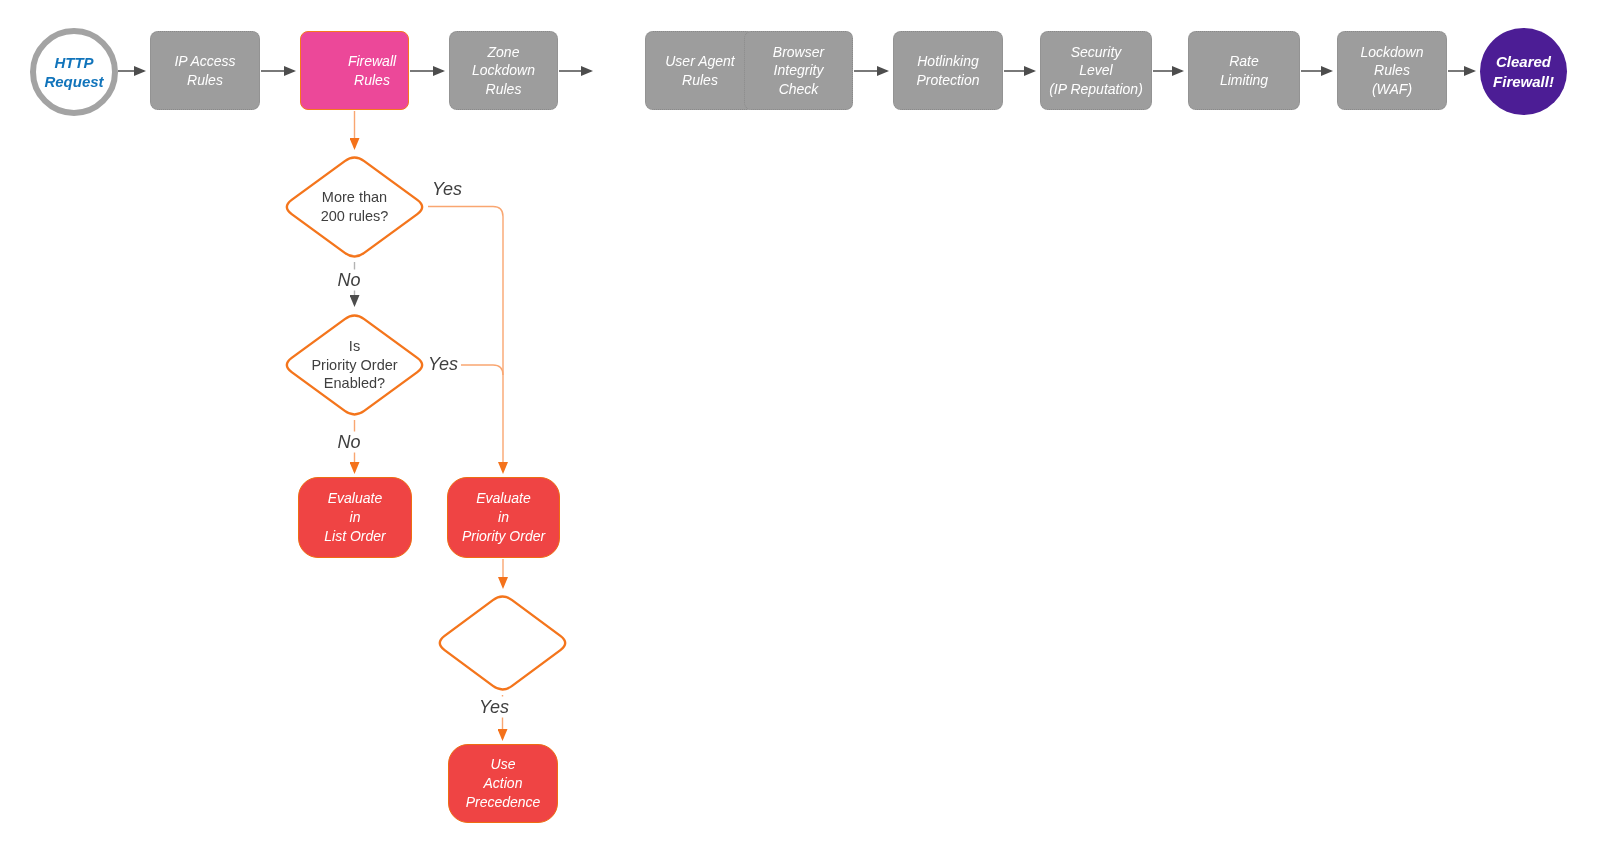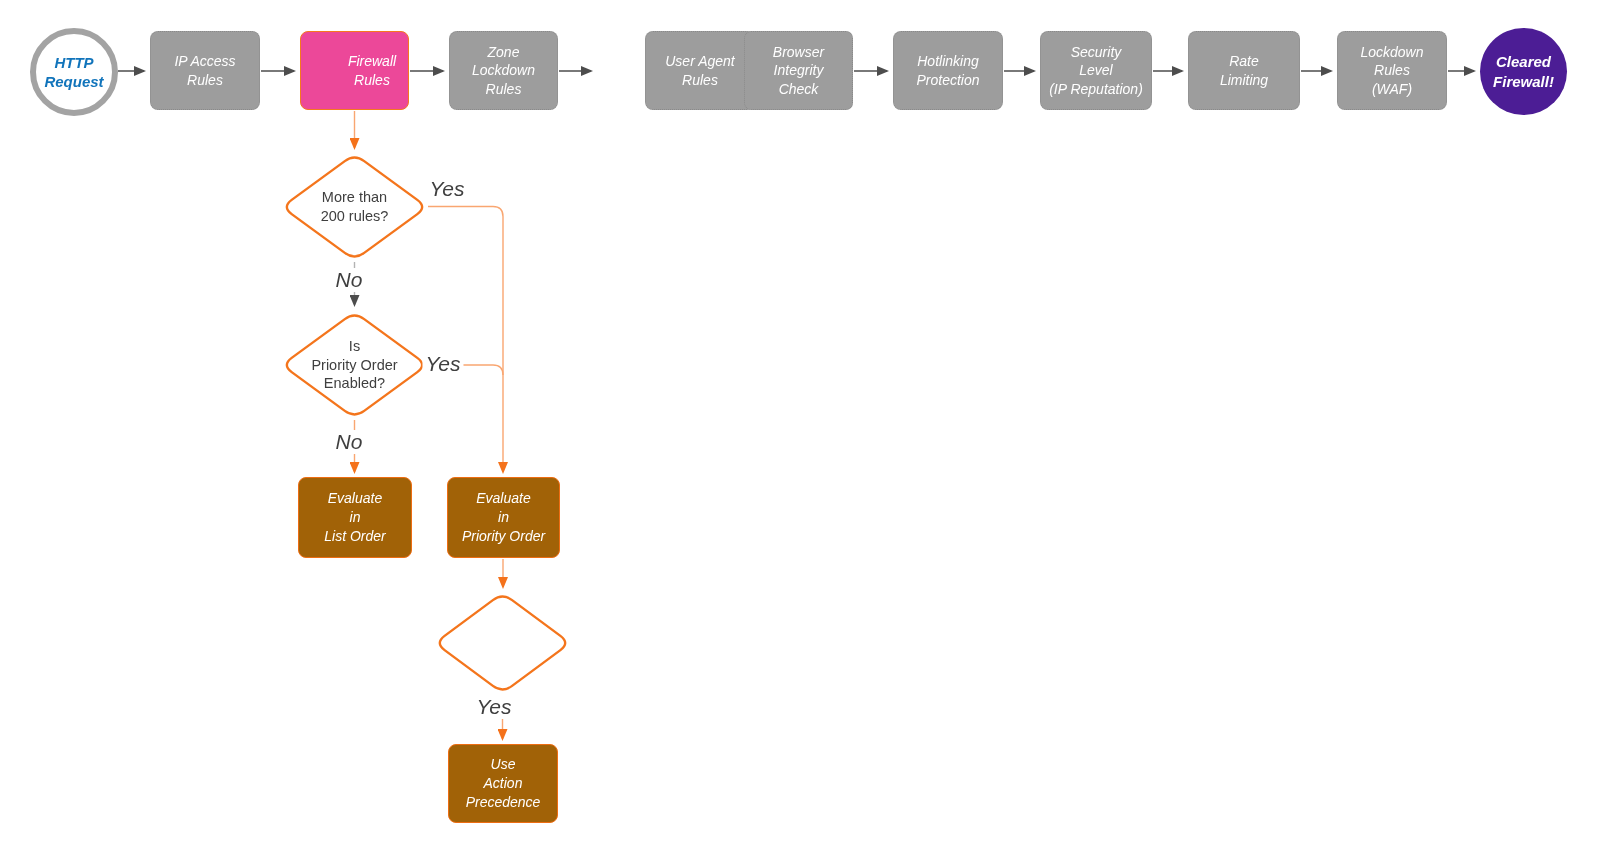--- a/index.html
+++ b/index.html
@@ -60,23 +60,23 @@
   }
   .terminal.end {
     background: #4c1d95;
     color: #ffffff;
   }
 
   
   .action {
     position: absolute;
     box-sizing: border-box;
-    background: #a16207;
+    background: #ef4444;
     border: 1px solid #ee6d12;
-    border-radius: 8px;
+    border-radius: 20px;
     color: #ffffff;
     font-style: italic;
     font-size: 14px;
     line-height: 1.35;
     display: flex;
     align-items: center;
     justify-content: center;
     text-align: center;
     white-space: pre-line;
   }
@@ -94,21 +94,21 @@
     line-height: 1.3;
     white-space: pre-line;
   }
 
   
   .edge-label {
     position: absolute;
     transform: translate(-50%, -50%);
     font-style: italic;
     color: #3f3f3f;
-    font-size: 21px;
+    font-size: 18px;
     background: #ffffff;
     padding: 0 3px;
   }
 </style>
 </head>
 <body>
 
 <div class="canvas">
 
   <svg class="wires" width="1600" height="858" viewBox="0 0 1600 858">

